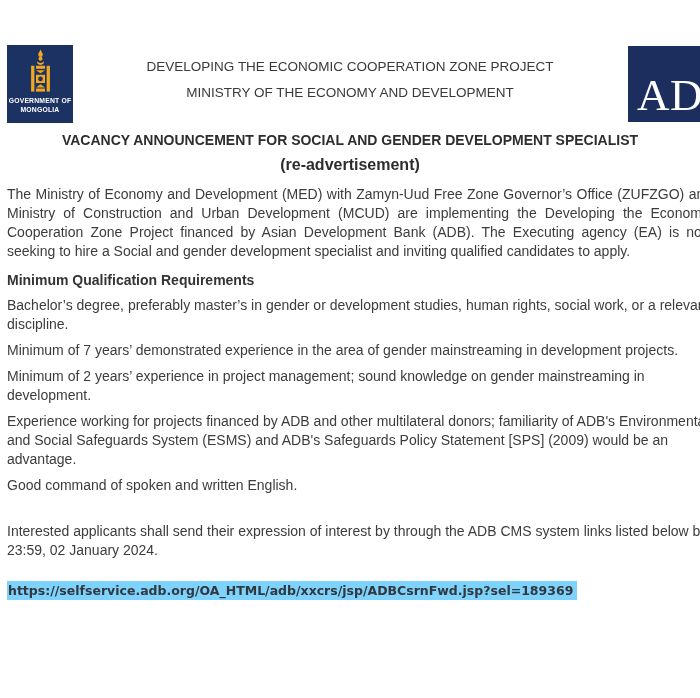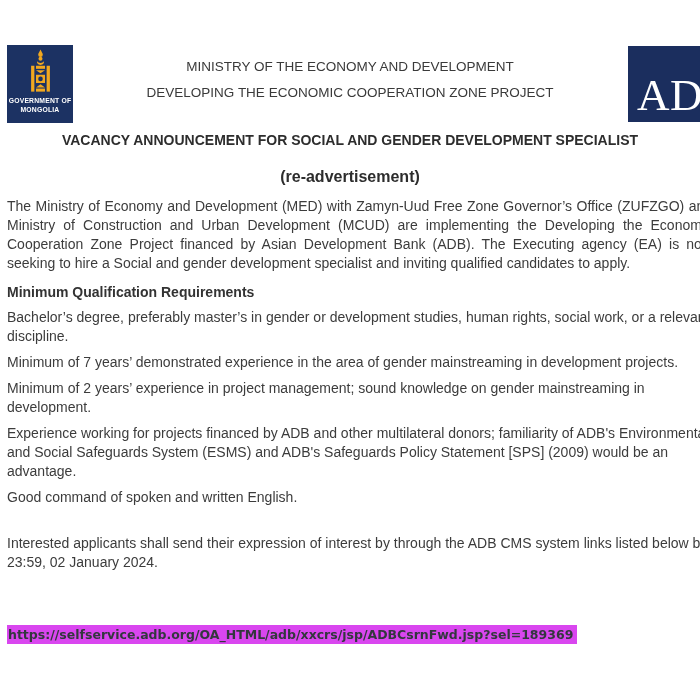--- a/index.html
+++ b/index.html
@@ -51,21 +51,21 @@
   
   .title {
     padding-top: 129px;
     text-align: center;
     font-weight: bold;
     font-size: 14px; line-height: 23px;
     color: #2d2d2d;
     max-width: 664px; margin: 0 auto;
   }
   .subtitle {
-    margin-top: 15px;
+    margin-top: 3px;
     text-align: center;
     font-weight: bold;
     font-size: 16px; line-height: 19px;
     color: #2d2d2d;
   }
 
   
   .textblock {
     margin: 11px 0 0 7px;
     width: 705px;            
@@ -79,24 +79,23 @@
   }
   p.english { margin-bottom: 27px; }
   p.closing { margin-bottom: 21px; }
 
   .app-link {
     display: inline-block;
     font-family: "DejaVu Sans", sans-serif;
     font-weight: bold;
     font-size: 12.5px; line-height: 17px;
     color: #33373e;
-    background: #d946ef;
+    background: #7dd3fc;
     text-decoration: none;
     padding: 1px 4px 1px 1px;
-    margin-top: 32px;
   }
 </style>
 </head>
 <body>
 
 <div class="page">
 
   <div class="gov-logo">
     <span>
       <svg width="23" height="45" viewBox="0 0 24 46" xmlns="http://www.w3.org/2000/svg">
@@ -115,22 +114,22 @@
         <circle cx="12" cy="30.7" r="2.4" fill="#1c3263"></circle>
       </svg>
     </span>
     <div class="gov-caption">
       <div>GOVERNMENT OF</div>
       <div>MONGOLIA</div>
     </div>
   </div>
 
   <div class="ministry">
+    <div>DEVELOPING THE ECONOMIC COOPERATION ZONE PROJECT</div>
     <div>MINISTRY OF THE ECONOMY AND DEVELOPMENT</div>
-    <div>DEVELOPING THE ECONOMIC COOPERATION ZONE PROJECT</div>
   </div>
 
   <div class="adb-logo">
     <span>ADB</span>
   </div>
 
   <h1 class="title">VACANCY ANNOUNCEMENT FOR SOCIAL AND GENDER DEVELOPMENT SPECIALIST</h1>
   <div class="subtitle">(re-advertisement)</div>
 
   <div class="textblock">

